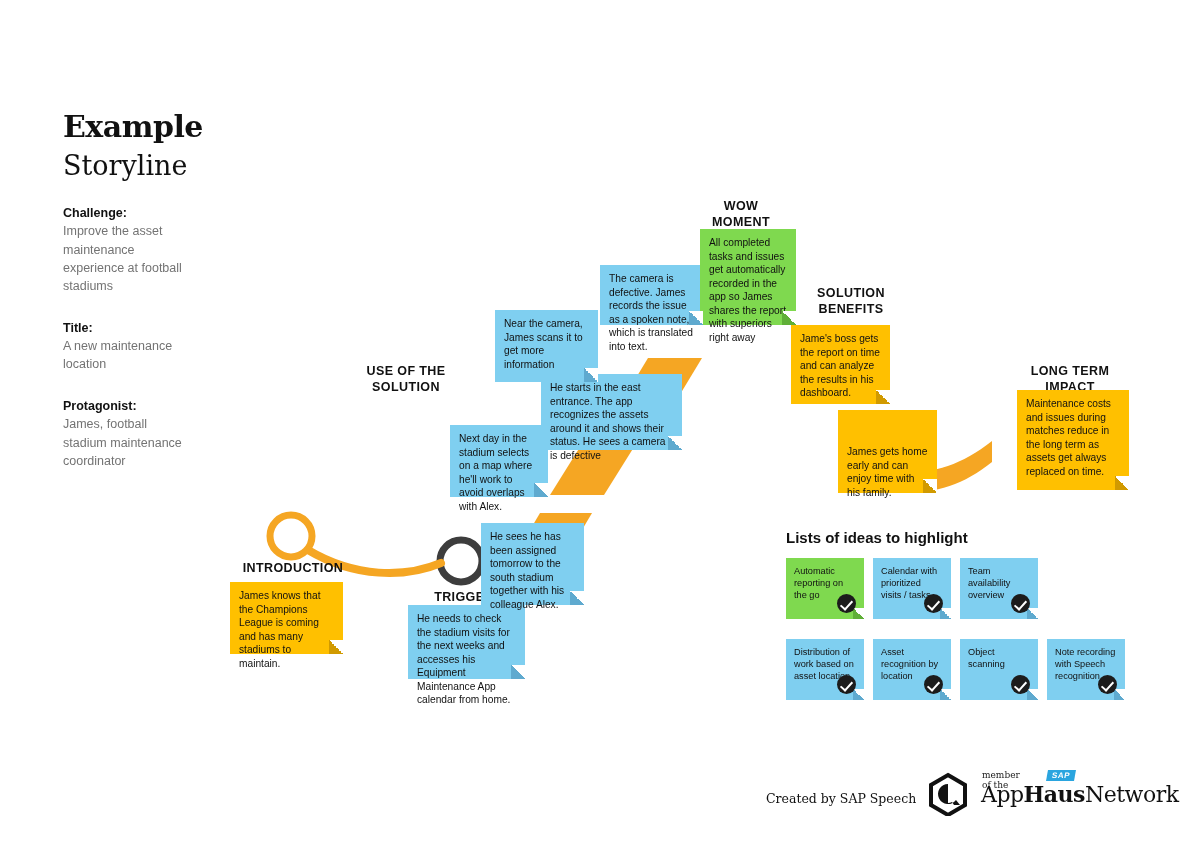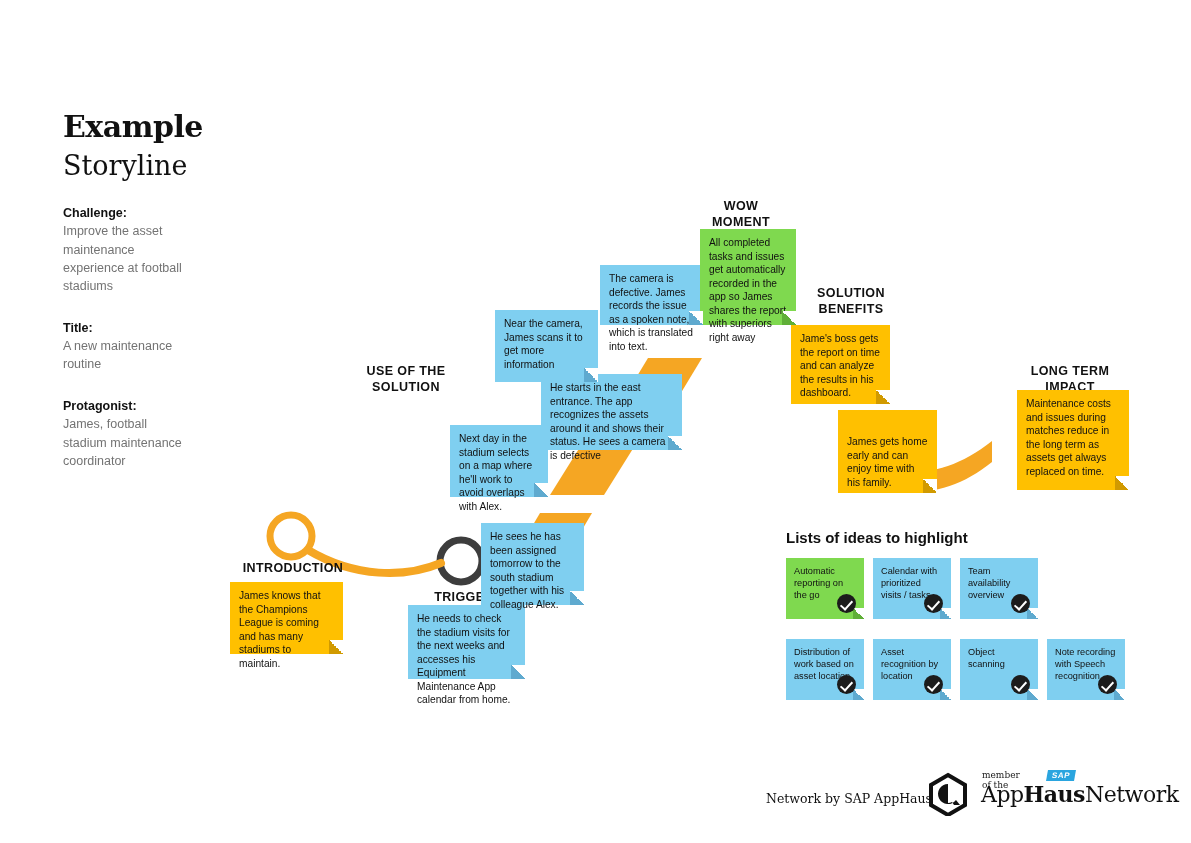--- a/index.html
+++ b/index.html
@@ -128,21 +128,21 @@
   <div class="meta-group">
     <div class="meta-label">Challenge:</div>
     <div class="meta-value">Improve the asset
 maintenance
 experience at football
 stadiums</div>
   </div>
   <div class="meta-group">
     <div class="meta-label">Title:</div>
     <div class="meta-value">A new maintenance
-routine</div>
+location</div>
   </div>
   <div class="meta-group">
     <div class="meta-label">Protagonist:</div>
     <div class="meta-value">James, football
 stadium maintenance
 coordinator</div>
   </div>
 </div>
 
 <div class="section-caption" style="left:218px;top:561px;width:150px;">INTRODUCTION</div>
@@ -194,21 +194,21 @@
 <div class="note green" style="left:700px;top:229px;width:96px;height:96px;">
   <span class="note-text">All completed tasks and issues get automatically recorded in the app so James shares the report with superiors right away</span>
   <span class="fold"></span>
 </div>
 
 <div class="note yellow" style="left:791px;top:325px;width:99px;height:79px;">
   <span class="note-text">Jame's boss gets the report on time and can analyze the results in his dashboard.</span>
   <span class="fold"></span>
 </div>
 
-<div class="note yellow" style="left:838px;top:410px;width:99px;height:83px;padding-top:25px;">
+<div class="note yellow" style="left:838px;top:410px;width:99px;height:83px;padding-top:35px;">
   <span class="note-text">James gets home early and can enjoy time with his family.</span>
   <span class="fold"></span>
 </div>
 
 <div class="note yellow" style="left:1017px;top:390px;width:112px;height:100px;">
   <span class="note-text">Maintenance costs and issues during matches reduce in the long term as assets get always replaced on time.</span>
   <span class="fold"></span>
 </div>
 
 <div id="ideas-title">Lists of ideas to highlight</div>
@@ -243,21 +243,21 @@
   <span>Object scanning</span>
   <span class="check"></span>
   <span class="fold"></span>
 </div>
 <div class="idea-card blue" style="left:1047px;top:639px;">
   <span>Note recording with  Speech recognition</span>
   <span class="check"></span>
   <span class="fold"></span>
 </div>
 
-<div id="footer-credit">Network by SAP AppHaus</div>
+<div id="footer-credit">Created by SAP Speech</div>
 
 <div id="logo-wrap">
   <svg width="46" height="44" viewBox="0 0 46 44">
     <path d="M23 3 L40 13 L40 33 L23 43 L6 33 L6 13 Z" fill="none" stroke="#111" stroke-width="4"></path>
     <path d="M23 12 a10 10 0 1 0 8 16 l4 5 h-6 l-2 -3 a10 10 0 0 1 -4 1 z" fill="#111"></path>
   </svg>
   <span id="logo-member">member of the</span>
   <span id="logo-sap">SAP</span>
   <span id="logo-word"><span>App</span><b>Haus</b><span>Network</span></span>
 </div>

